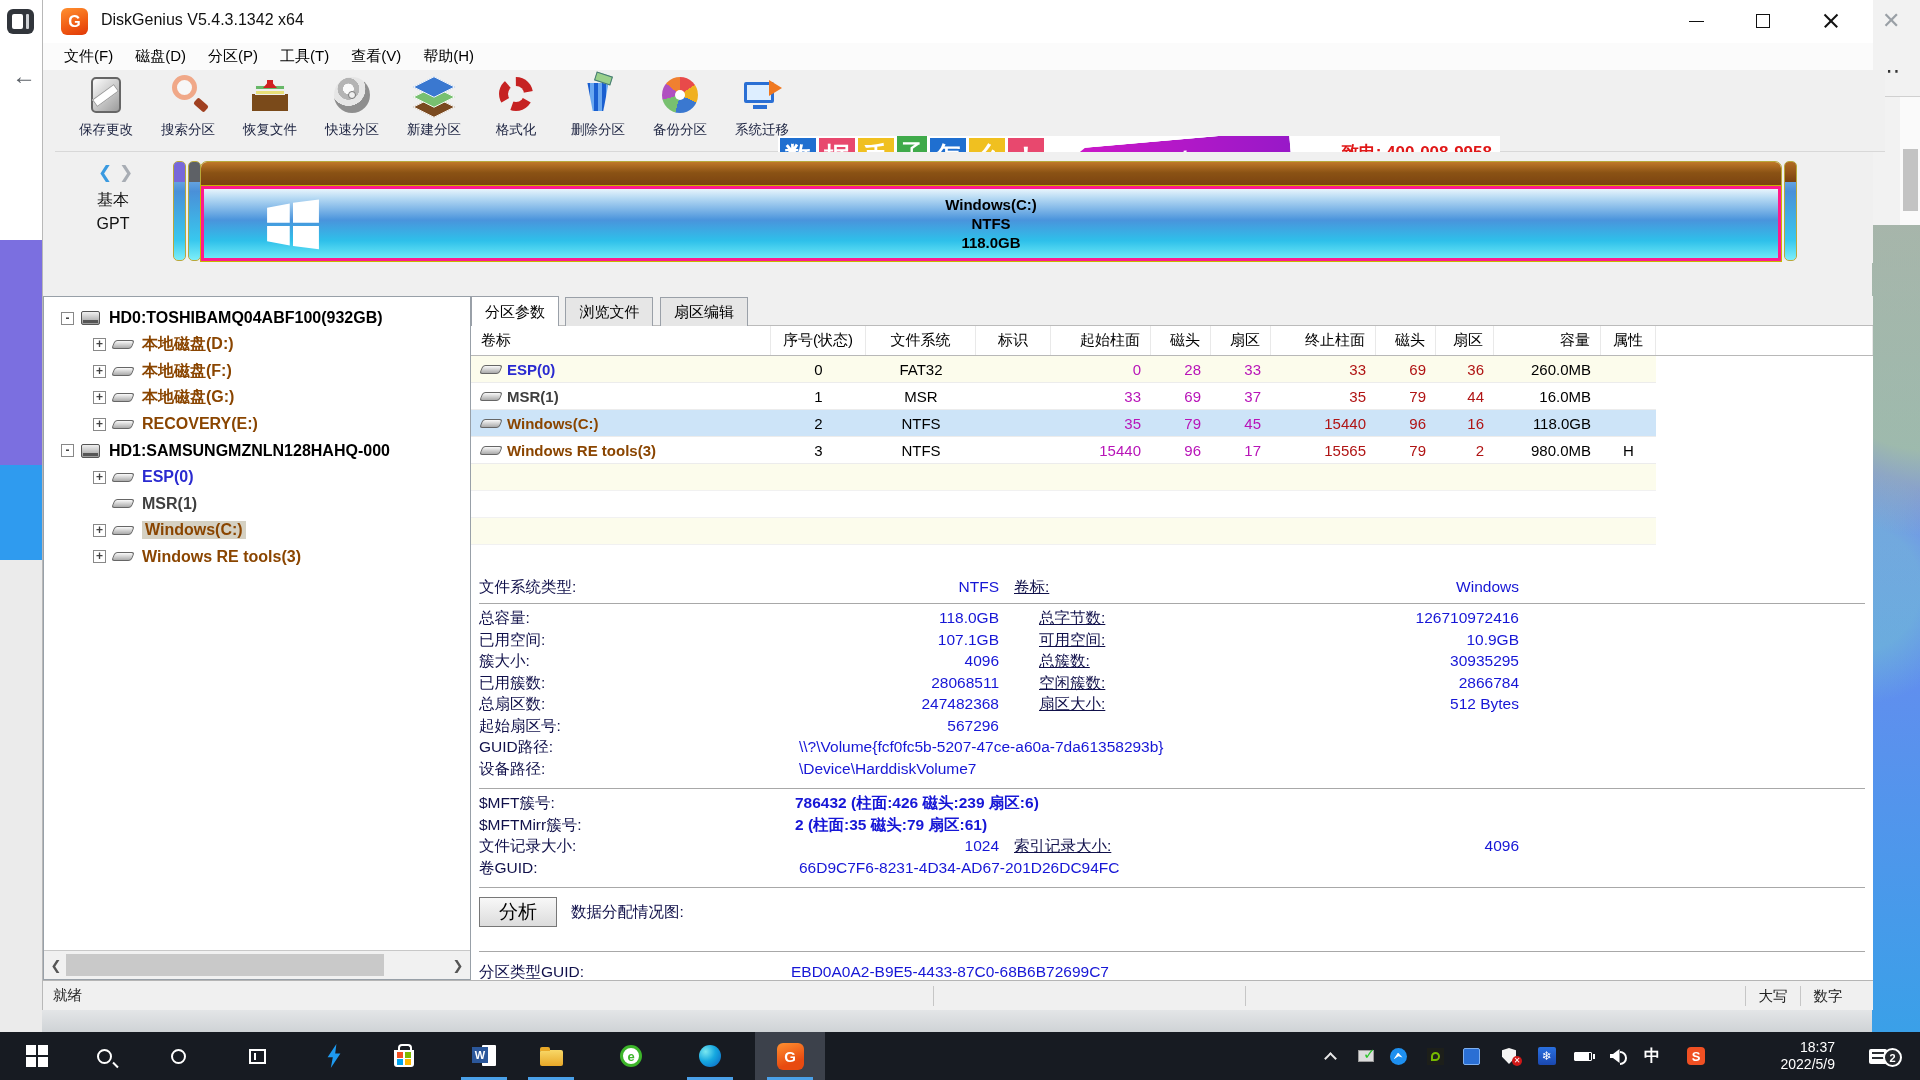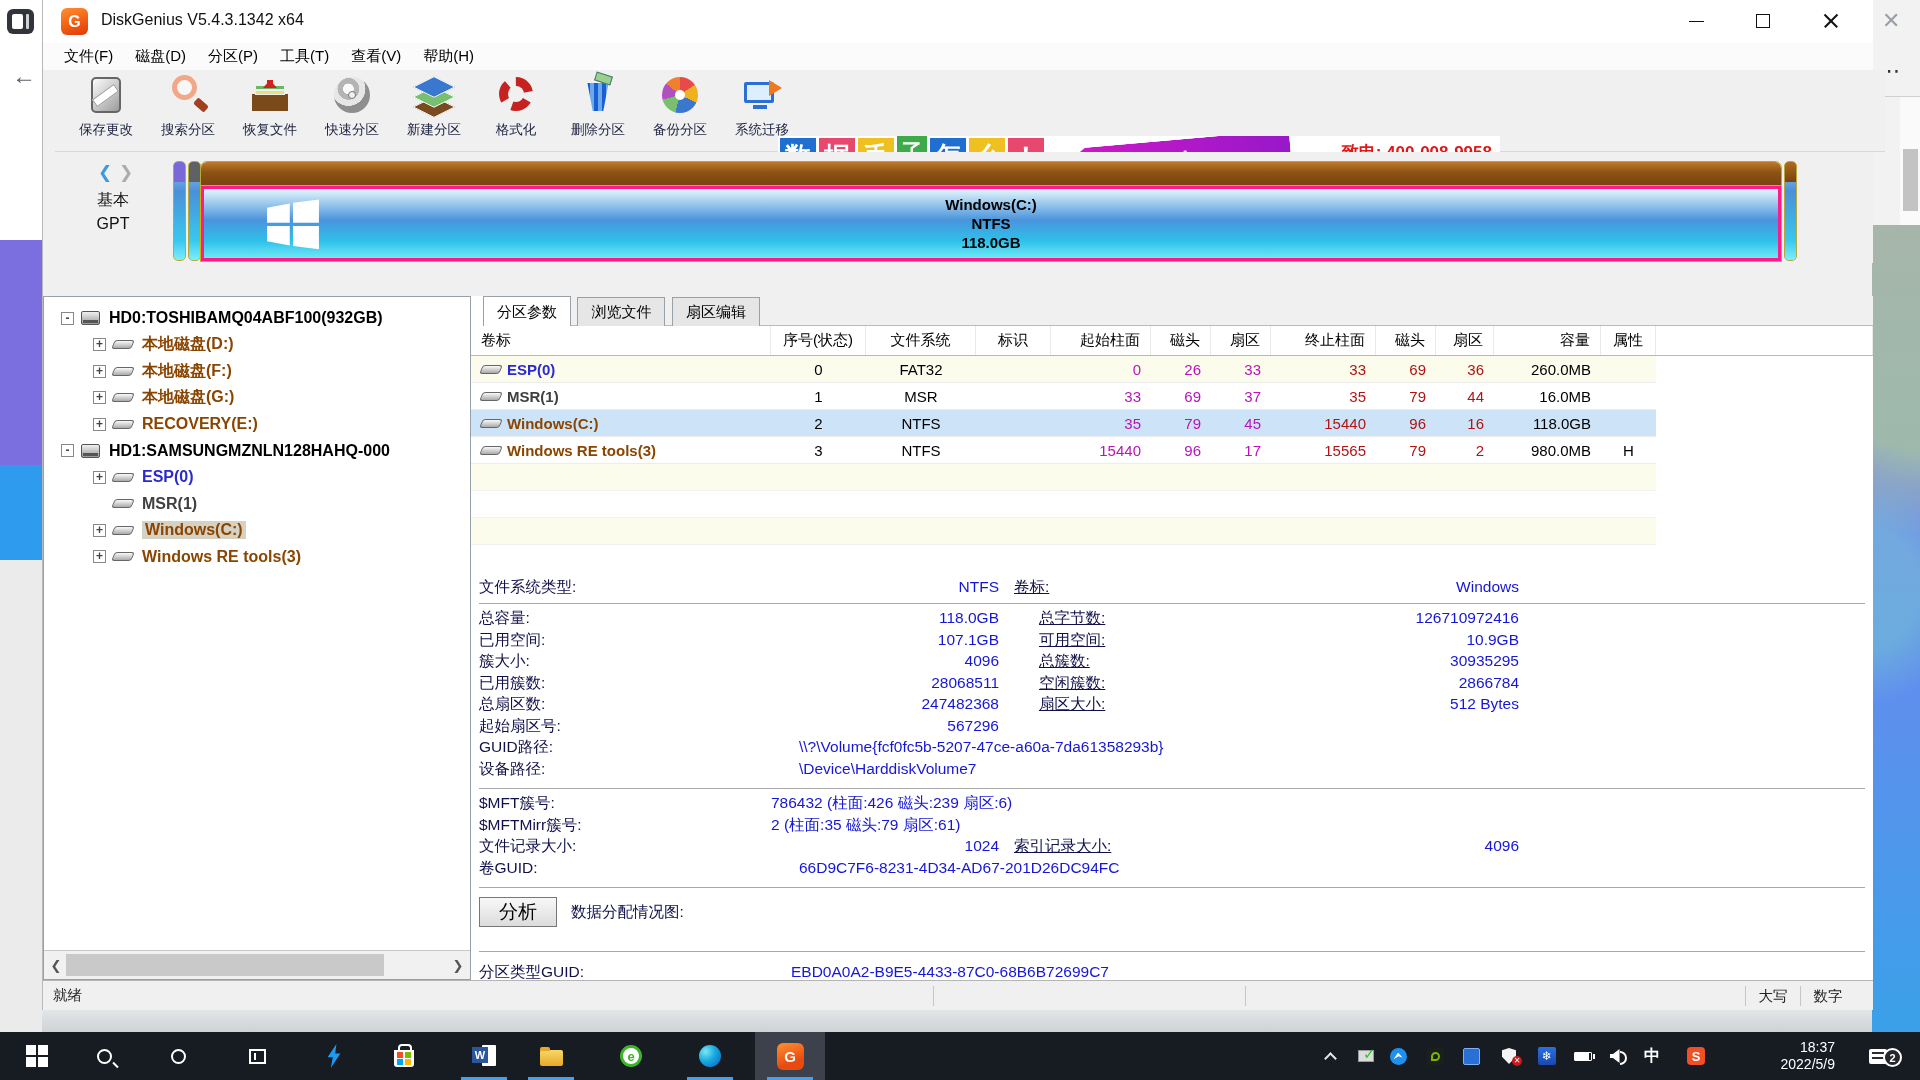--- a/index.html
+++ b/index.html
@@ -134,21 +134,21 @@
   .ti .lbl { margin-left:9px; white-space:nowrap; }
   .c-disk { color:#000; } .c-vol { color:#8a4500; } .c-esp { color:#2a2ad0; } .c-msr { color:#3f3f3f; }
   .ti.selected .lbl { background:#d5d1c3; padding:0 3px; }
   .hscroll { position:absolute; left:0; bottom:0; width:426px; height:29px; background:#f1f1f1; border-top:1px solid #c8c8c8; }
   .hs-ar { position:absolute; top:0; width:24px; height:28px; display:flex; align-items:center; justify-content:center; font-size:13px; color:#555; }
   .hs-l { left:0; } .hs-r { right:0; }
   .hs-thumb { position:absolute; left:22px; top:3px; width:318px; height:22px; background:#c9c9c9; }
 
   
   .rightpanel { position:absolute; left:428px; top:296px; width:1402px; height:684px; background:#fff; overflow:hidden; }
-  .tabs { position:absolute; left:12px; top:0; width:1402px; height:30px; background:#f0f0f0; border-bottom:1px solid #bbb; }
+  .tabs { position:absolute; left:0; top:0; width:1402px; height:30px; background:#f0f0f0; border-bottom:1px solid #bbb; }
   .tab { display:inline-block; padding:0 13px; line-height:28px; font-size:15px; color:#000; border:1px solid #9aa0a8; border-bottom:none; background:#e6e6e6; margin-right:2px; }
   .tab.active { background:#fff; line-height:30px; border-bottom:1px solid #fff; }
 
   .thead { position:absolute; left:0; top:30px; width:1402px; height:30px; display:grid;
     grid-template-columns:300px 95px 110px 75px 100px 60px 60px 105px 60px 58px 107px 55px 1fr;
     align-items:center; font-size:15px; color:#000; border-bottom:1px solid #b8b8b8; background:#fff; }
   .thead span { height:100%; display:flex; align-items:center; border-right:1px solid #e9e9e9; }
   .thead span:nth-child(1) { padding-left:10px; }
   .thead span:nth-child(2),.thead span:nth-child(3),.thead span:nth-child(4),.thead span:nth-child(12) { justify-content:center; }
   .thead span:nth-child(n+5):nth-child(-n+11) { justify-content:flex-end; padding-right:10px; }
@@ -170,21 +170,21 @@
   .e0 { top:168px; background:#fcfcec; } .e1 { top:195px; background:#fff; } .e2 { top:222px; background:#fcfcec; }
 
   
   .details { position:absolute; left:8px; top:278px; width:1386px; font-size:15.5px; }
   .drow { display:grid; grid-template-columns:230px 290px 255px 265px; line-height:21.5px; }
   .drow.seca { line-height:26px; }
   .dl { color:#10104a; } .dv { color:#1616d6; text-align:right; } .dl.l2 { padding-left:15px;text-decoration:underline; } 
   .secb .dl.l2 { padding-left:40px; }
   .dwide { display:grid; grid-template-columns:230px 1fr; line-height:21.5px; }
   .dwide .dvw { color:#1616d6; margin-left:90px; text-align:left; }
-  .dwide.mid .dvw { margin-left:62px; }
+  .dwide.mid .dvw { margin-left:86px;font-weight:bold; }
   .ddiv { height:1px; background:#a8a8a8; margin:3px 0; }
   .ddiv.m2 { margin-top:9px; }
   .analyze-row { display:flex; align-items:center; margin-top:7px; height:34px; }
   .analyze-btn { width:78px; height:30px; border:1px solid #777; background:linear-gradient(#f8f8f8,#dcdcdc); font-size:19px; color:#000;
      display:flex; align-items:center; justify-content:center; }
   .alloc-label { margin-left:14px; color:#10104a; }
   .ddiv.m3 { margin-top:22px; }
   .guid-row { margin-top:9px; display:grid; grid-template-columns:312px 1fr; line-height:22px; }
   .guid-row .dvw { color:#1616d6; }
 
@@ -503,21 +503,21 @@
 
       <div class="trow r0">
         <span class="cell name">
             <i class="ico-vol"></i>
             <b>ESP(0)</b>
           </span>
         <span class="cell">0</span>
           <span class="cell">FAT32</span>
           <span class="cell"></span>
         <span class="cell">0</span>
-          <span class="cell">26</span>
+          <span class="cell">28</span>
           <span class="cell">33</span>
         <span class="cell">33</span>
           <span class="cell">69</span>
           <span class="cell">36</span>
         <span class="cell">260.0MB</span>
           <span class="cell"></span>
       </div>
       <div class="trow r1">
         <span class="cell name">
             <i class="ico-vol"></i>

